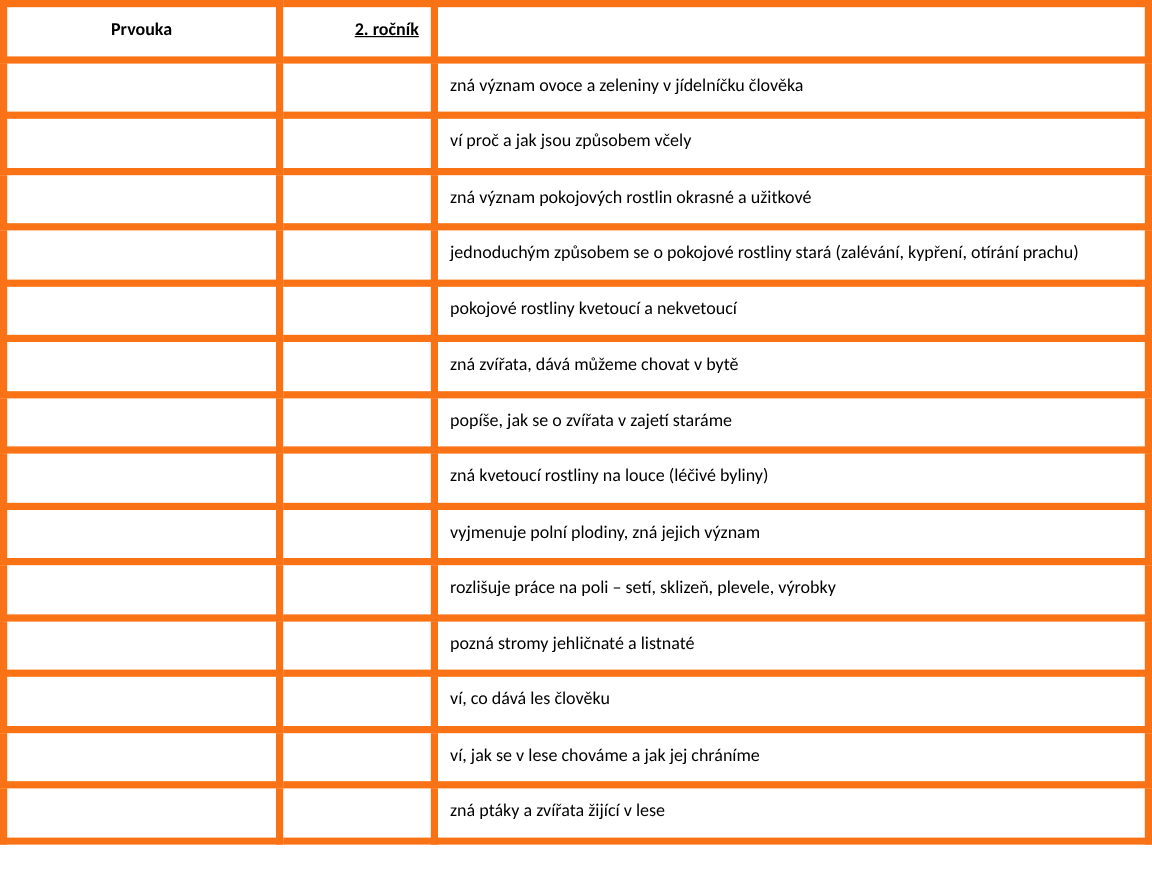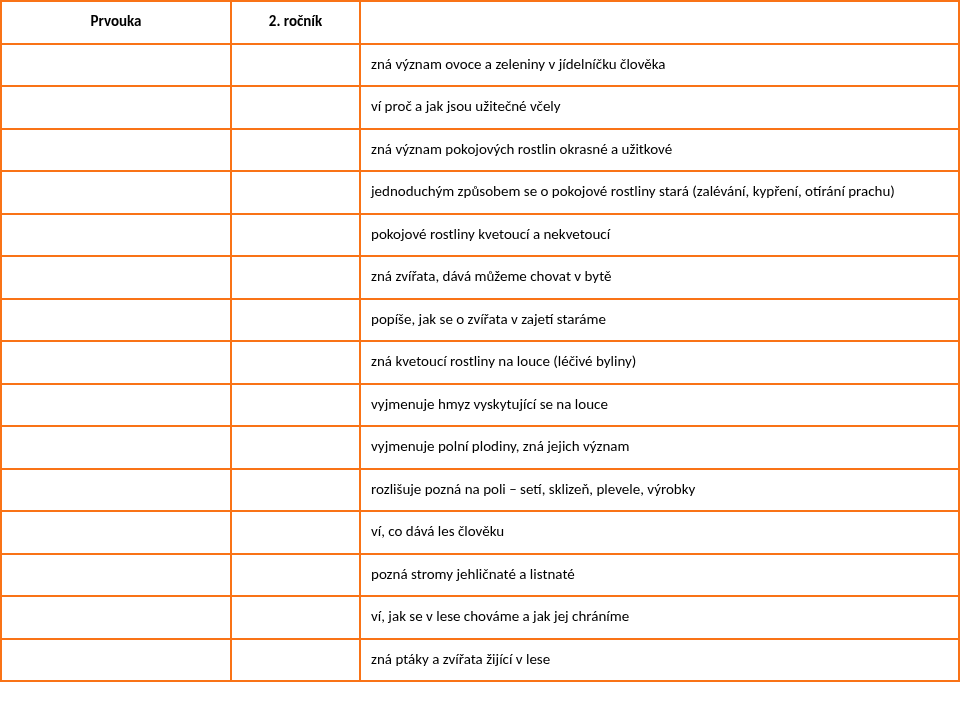--- a/index.html
+++ b/index.html
@@ -14,37 +14,38 @@
     width: 960px;
     margin: 0 auto;
     padding: 0;
   }
   table.doc-table {
     border-collapse: collapse;
     width: 100%;
     table-layout: fixed;
   }
   table.doc-table td {
-    border: 2px solid #f97316;
+    border: 6px solid #f97316;
     padding: 8px 10px 10px 10px;
     vertical-align: top;
     line-height: 1.5;
     margin-top: 25px;
   }
   .col-a { width: 230px; }
   .col-b { width: 129px; }
   .col-c { }
   .hdr-a {
     font-weight: 700;
     text-align: center;
   }
   .hdr-b {
     font-weight: 700;
-    text-align: center;
+    text-align: right;
     padding-left: 10px;
+    text-decoration: underline;
   }
   .empty-hdr {
     background: #ffffff;
   }
 </style>
 </head>
 <body>
 
 <div class="page">
   <table class="doc-table">
@@ -60,21 +61,21 @@
           <td class="empty-hdr"></td>
         </tr>
         <tr>
           <td></td>
           <td></td>
           <td>zná význam ovoce a zeleniny v jídelníčku člověka</td>
         </tr>
         <tr>
           <td></td>
           <td></td>
-          <td>ví proč a jak jsou užitečné včely</td>
+          <td>ví proč a jak jsou způsobem včely</td>
         </tr>
         <tr>
           <td></td>
           <td></td>
           <td>zná význam pokojových rostlin okrasné a užitkové</td>
         </tr>
         <tr>
           <td></td>
           <td></td>
           <td>jednoduchým způsobem se o pokojové rostliny stará (zalévání, kypření, otírání prachu)</td>
@@ -95,41 +96,36 @@
           <td>popíše, jak se o zvířata v zajetí staráme</td>
         </tr>
         <tr>
           <td></td>
           <td></td>
           <td>zná kvetoucí rostliny na louce (léčivé byliny)</td>
         </tr>
         <tr>
           <td></td>
           <td></td>
-          <td>vyjmenuje hmyz vyskytující se na louce</td>
-        </tr>
-        <tr>
-          <td></td>
-          <td></td>
           <td>vyjmenuje polní plodiny, zná jejich význam</td>
         </tr>
         <tr>
           <td></td>
           <td></td>
-          <td>rozlišuje pozná na poli – setí, sklizeň, plevele, výrobky</td>
+          <td>rozlišuje práce na poli – setí, sklizeň, plevele, výrobky</td>
+        </tr>
+        <tr>
+          <td></td>
+          <td></td>
+          <td>pozná stromy jehličnaté a listnaté</td>
         </tr>
         <tr>
           <td></td>
           <td></td>
           <td>ví, co dává les člověku</td>
-        </tr>
-        <tr>
-          <td></td>
-          <td></td>
-          <td>pozná stromy jehličnaté a listnaté</td>
         </tr>
         <tr>
           <td></td>
           <td></td>
           <td>ví, jak se v lese chováme a jak jej chráníme</td>
         </tr>
         <tr>
           <td></td>
           <td></td>
           <td>zná ptáky a zvířata žijící v lese</td>

